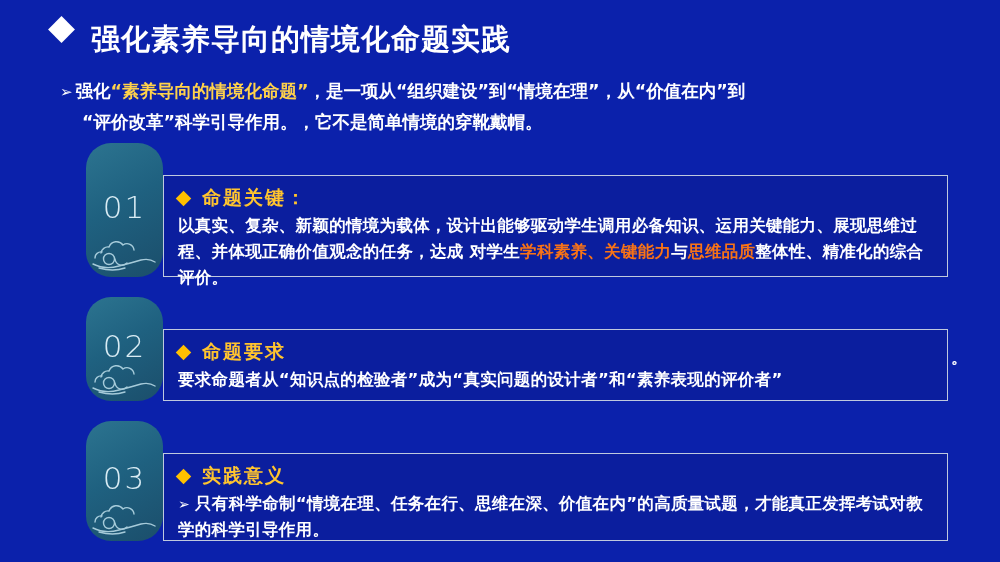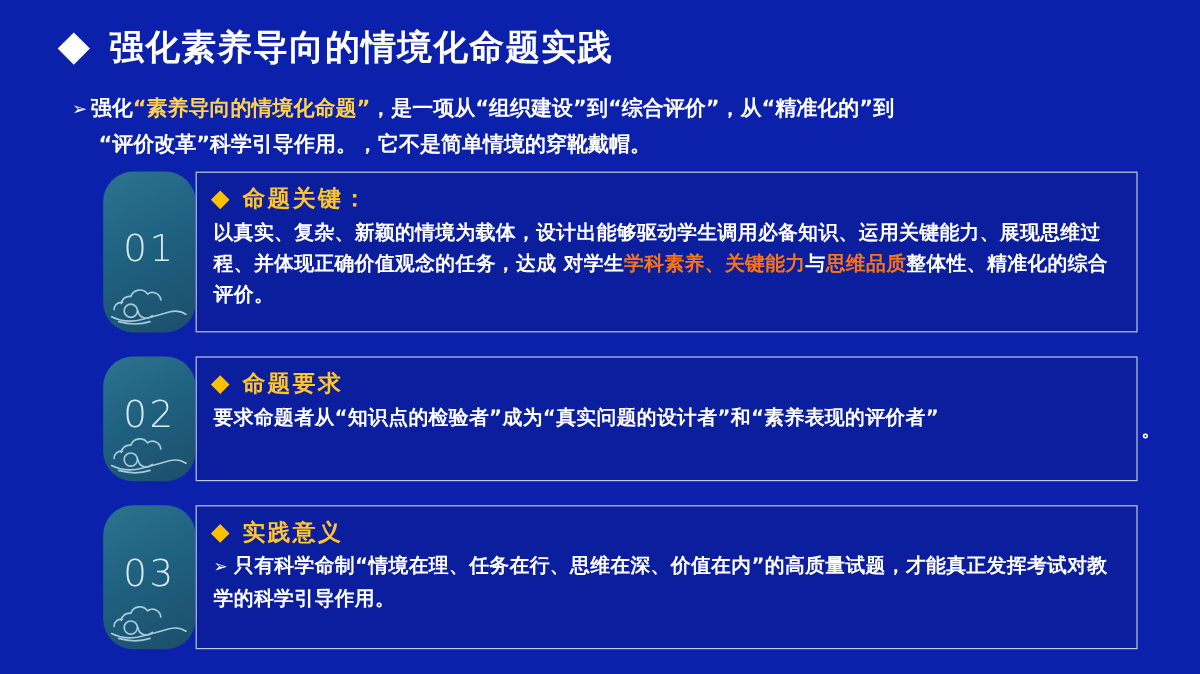--- a/index.html
+++ b/index.html
@@ -8,21 +8,21 @@
     background:#0B21AB;
     font-family:"DejaVu Sans","Liberation Sans",sans-serif;
     overflow:hidden;
     position:relative;
   }
   .slide{position:relative;width:1000px;height:562px;}
 
   
   .title-row{
     position:absolute;left:52px;top:20px;
-    display:flex;align-items:center;gap:20px;
+    display:flex;gap:20px;
   }
   .diamond-lg{
     width:19px;height:19px;background:#FFFFFF;
     transform:rotate(45deg);
     flex:0 0 auto;
   }
   .title-text{
     color:#FFFFFF;
     font-family:"DejaVu Serif","Liberation Serif",serif;
     font-weight:bold;
@@ -81,20 +81,21 @@
     opacity:.85;
   }
 
   .card-body{
     flex:1 1 auto;
     position:relative;
     background:#0B1E9E;
     border:1.5px solid #BFC9DE;
     box-sizing:border-box;
     padding:9px 12px 4px 14px;
+    margin-top:32px;
   }
 
   .card-head{
     display:flex;align-items:center;gap:13px;
     margin-bottom:2px;
   }
   .diamond-sm{
     width:11px;height:11px;background:#FFC000;
     transform:rotate(45deg);flex:0 0 auto;
   }
@@ -129,21 +130,21 @@
 <body>
 
 <div class="slide">
 
   <div class="title-row">
     <span class="diamond-lg"></span>
     <span class="title-text">强化素养导向的情境化命题实践</span>
   </div>
 
   <div class="subtitle">
-    <span class="sub-arrow">➢</span><span class="c-white">强化</span><span class="c-yellow">“素养导向的情境化命题”</span><span class="c-white">，是一项从</span><span class="c-green">“组织建设”</span><span class="c-white">到</span><span class="c-green">“综合评价”</span><span class="c-white">，从</span><span class="c-green">“精准化的”</span><span class="c-white">到</span><br>
+    <span class="sub-arrow">➢</span><span class="c-white">强化</span><span class="c-yellow">“素养导向的情境化命题”</span><span class="c-white">，是一项从</span><span class="c-green">“组织建设”</span><span class="c-white">到</span><span class="c-green">“情境在理”</span><span class="c-white">，从</span><span class="c-green">“价值在内”</span><span class="c-white">到</span><br>
     <span class="sub-indent"></span><span class="c-green">“评价改革”</span><span class="c-white">科学引导作用。，它不是简单情境的穿靴戴帽。</span>
   </div>
 
   <div class="card card-1">
     <div class="badge">
       <div class="badge-num">01</div>
       <svg class="badge-cloud" viewBox="0 0 70 40">
         <g fill="none" stroke="#BFE0EC" stroke-width="1.4" stroke-linecap="round">
           <path d="M12 20 a7 7 0 0 1 8-6 a8 8 0 0 1 14-2 a7 7 0 0 1 11 5"></path>
           <path d="M6 25 a6 6 0 0 1 7-6"></path>

